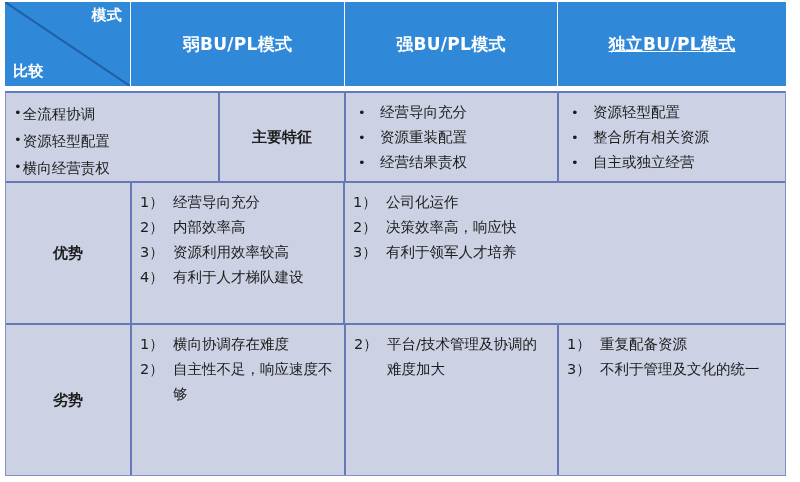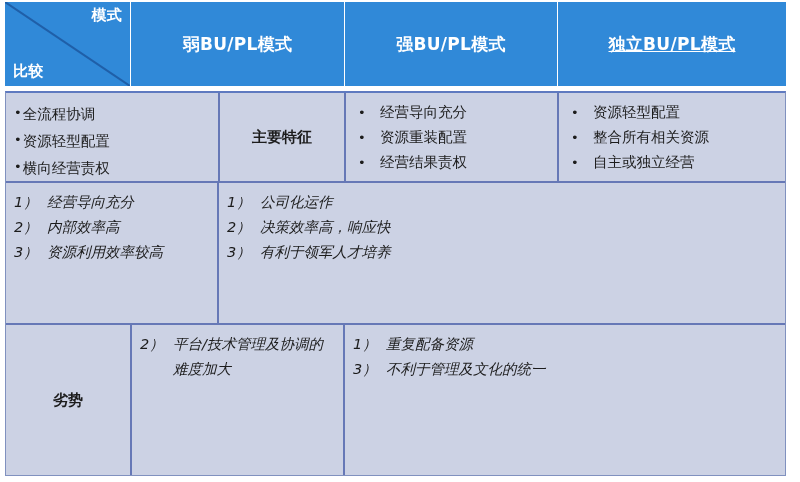--- a/index.html
+++ b/index.html
@@ -161,21 +161,20 @@
     text-indent: 0;
   }
   .num-flush li.item .marker {
     margin-right: 1px;
   }
 
   
   .num-hang li.item {
     padding-left: 33px;
     text-indent: -33px;
-    font-style: italic;
   }
   .num-hang li.item .marker {
     display: inline-block;
     width: 33px;
     text-indent: 0;
   }
 </style>
 </head>
 <body>
 
@@ -220,42 +219,50 @@
       <div class="bcell bcell-c3">
         <ul class="items bullets-wide">
           <li class="item"><span class="bullet">•</span><span>资源轻型配置</span></li>
           <li class="item"><span class="bullet">•</span><span>整合所有相关资源</span></li>
           <li class="item"><span class="bullet">•</span><span>自主或独立经营</span></li>
         </ul>
       </div>
     </div>
 
     <div class="brow row-strength">
+      <div class="bcell bcell-label">优势</div>
 
 
       <div class="bcell bcell-c2">
         <ol class="items num-hang">
           <li class="item"><span class="marker">1）</span><span>经营导向充分</span></li>
           <li class="item"><span class="marker">2）</span><span>内部效率高</span></li>
           <li class="item"><span class="marker">3）</span><span>资源利用效率较高</span></li>
+          <li class="item"><span class="marker">4）</span><span>有利于人才梯队建设</span></li>
         </ol>
       </div>
 
       <div class="bcell bcell-c3">
         <ol class="items num-hang">
           <li class="item"><span class="marker">1）</span><span>公司化运作</span></li>
           <li class="item"><span class="marker">2）</span><span>决策效率高，响应快</span></li>
           <li class="item"><span class="marker">3）</span><span>有利于领军人才培养</span></li>
         </ol>
       </div>
     </div>
 
     <div class="brow row-weakness">
       <div class="bcell bcell-label">劣势</div>
 
+      <div class="bcell bcell-c1">
+        <ol class="items num-hang">
+          <li class="item"><span class="marker">1）</span><span>横向协调存在难度</span></li>
+          <li class="item"><span class="marker">2）</span><span>自主性不足，响应速度不够</span></li>
+        </ol>
+      </div>
 
       <div class="bcell bcell-c2">
         <ol class="items num-hang">
           <li class="item"><span class="marker">2）</span><span>平台/技术管理及协调的难度加大</span></li>
         </ol>
       </div>
 
       <div class="bcell bcell-c3">
         <ol class="items num-hang">
           <li class="item"><span class="marker">1）</span><span>重复配备资源</span></li>

